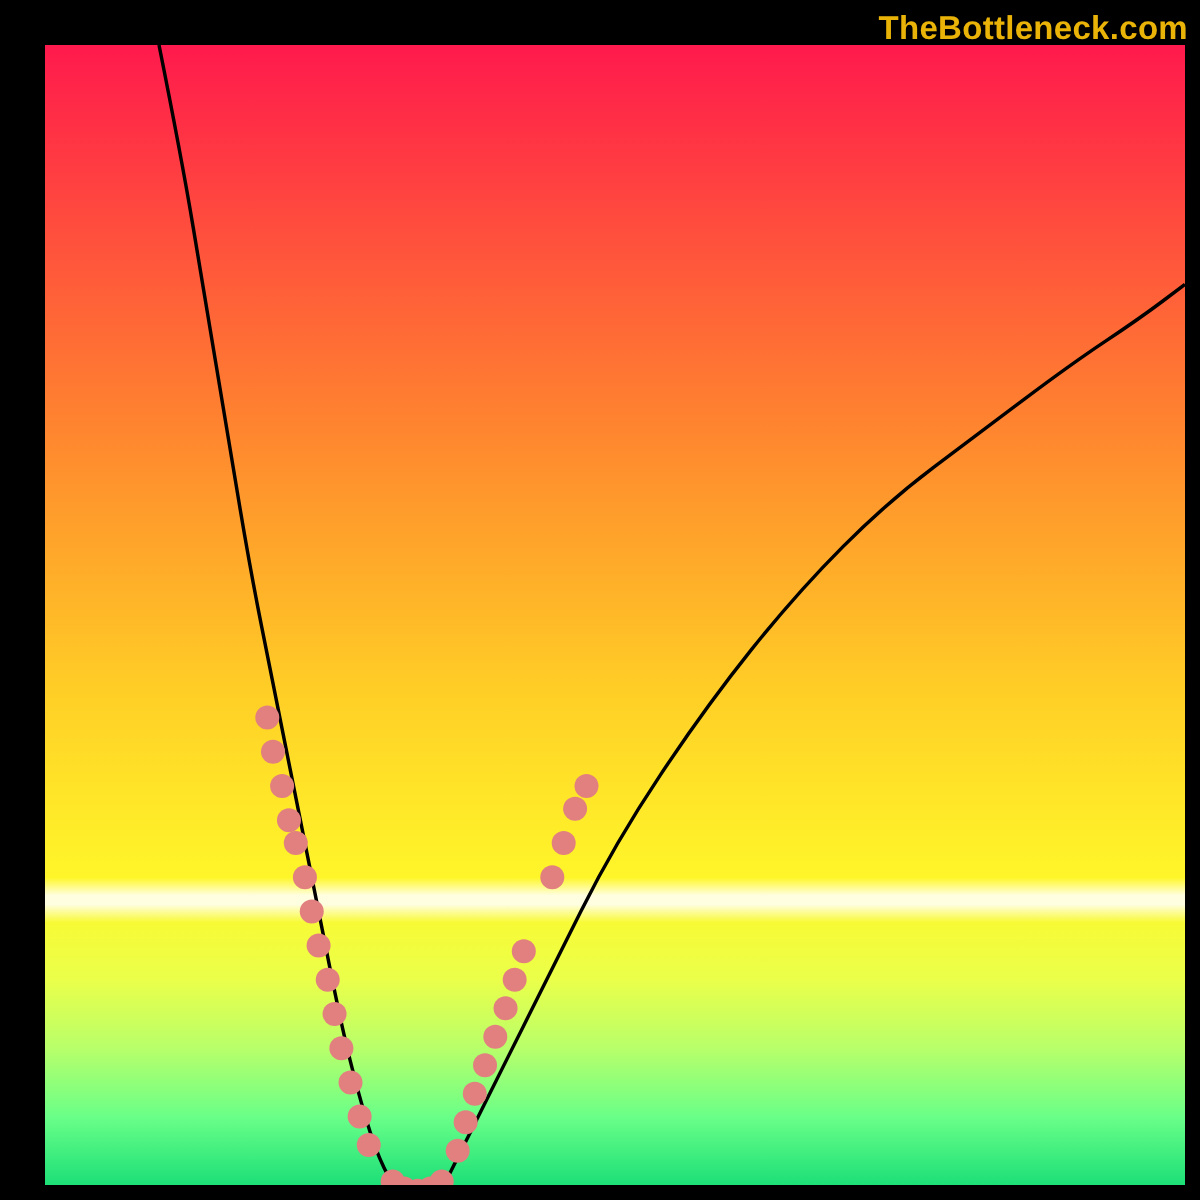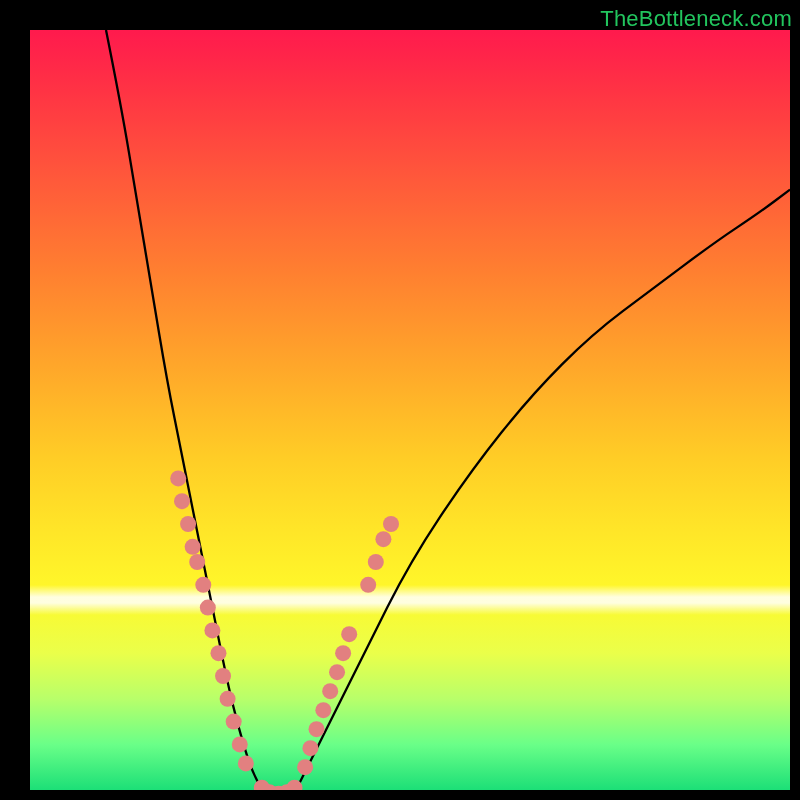--- a/index.html
+++ b/index.html
@@ -37,23 +37,23 @@
       #b8ff6a 88%,
       #6aff88 94%,
       #1cdf77 100%
     );
     box-sizing: border-box;
   }
   .watermark {
     position: absolute;
     top: 6px;
     right: 8px;
-    color: #22c55e;
+    color: #eab308;
     font-size: 22px;
-    font-weight: 400;
+    font-weight: 700;
     letter-spacing: 0.2px;
     user-select: none;
   }
   .white-strip {
     position: absolute;
     left: 0;
     right: 0;
     top: 73%;
     height: 4%;
     background: linear-gradient(

